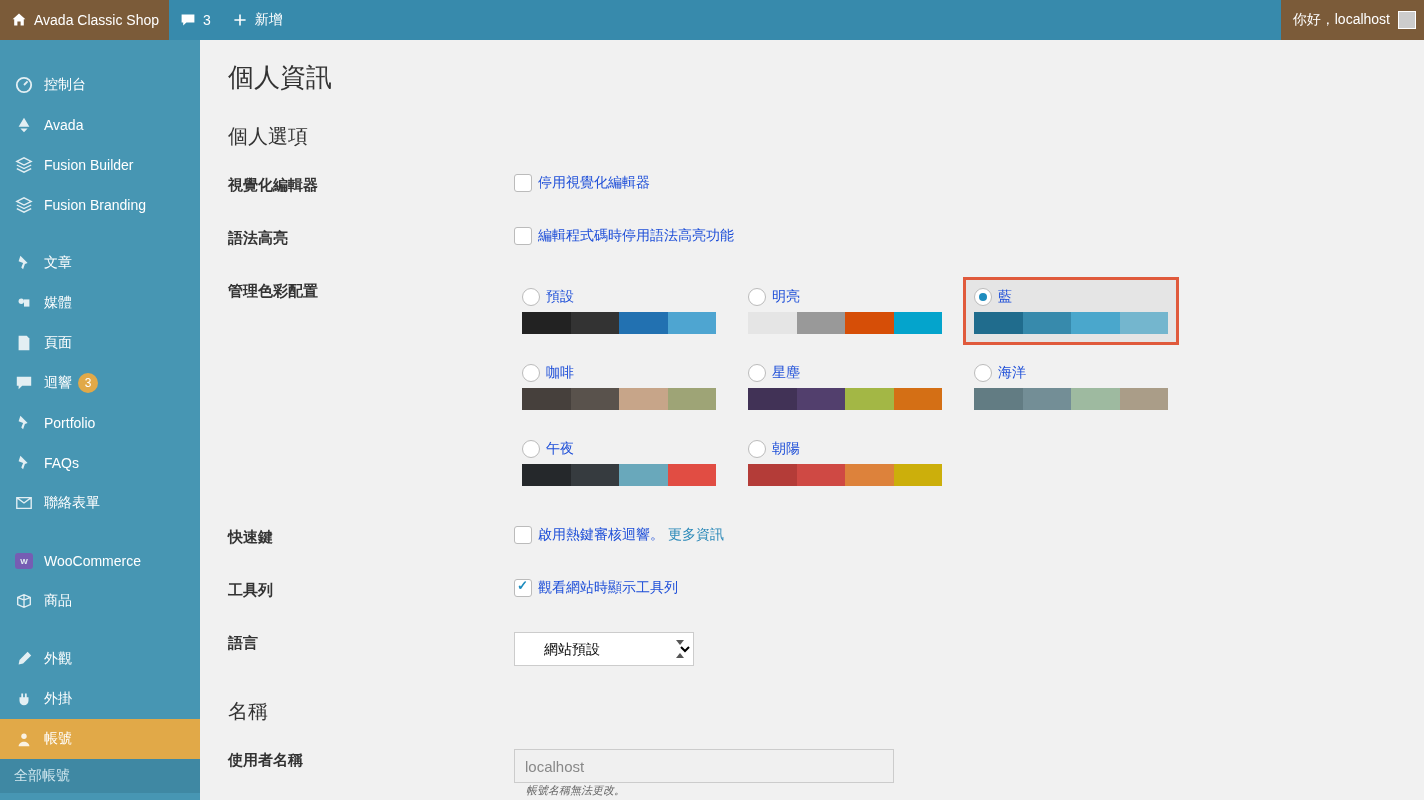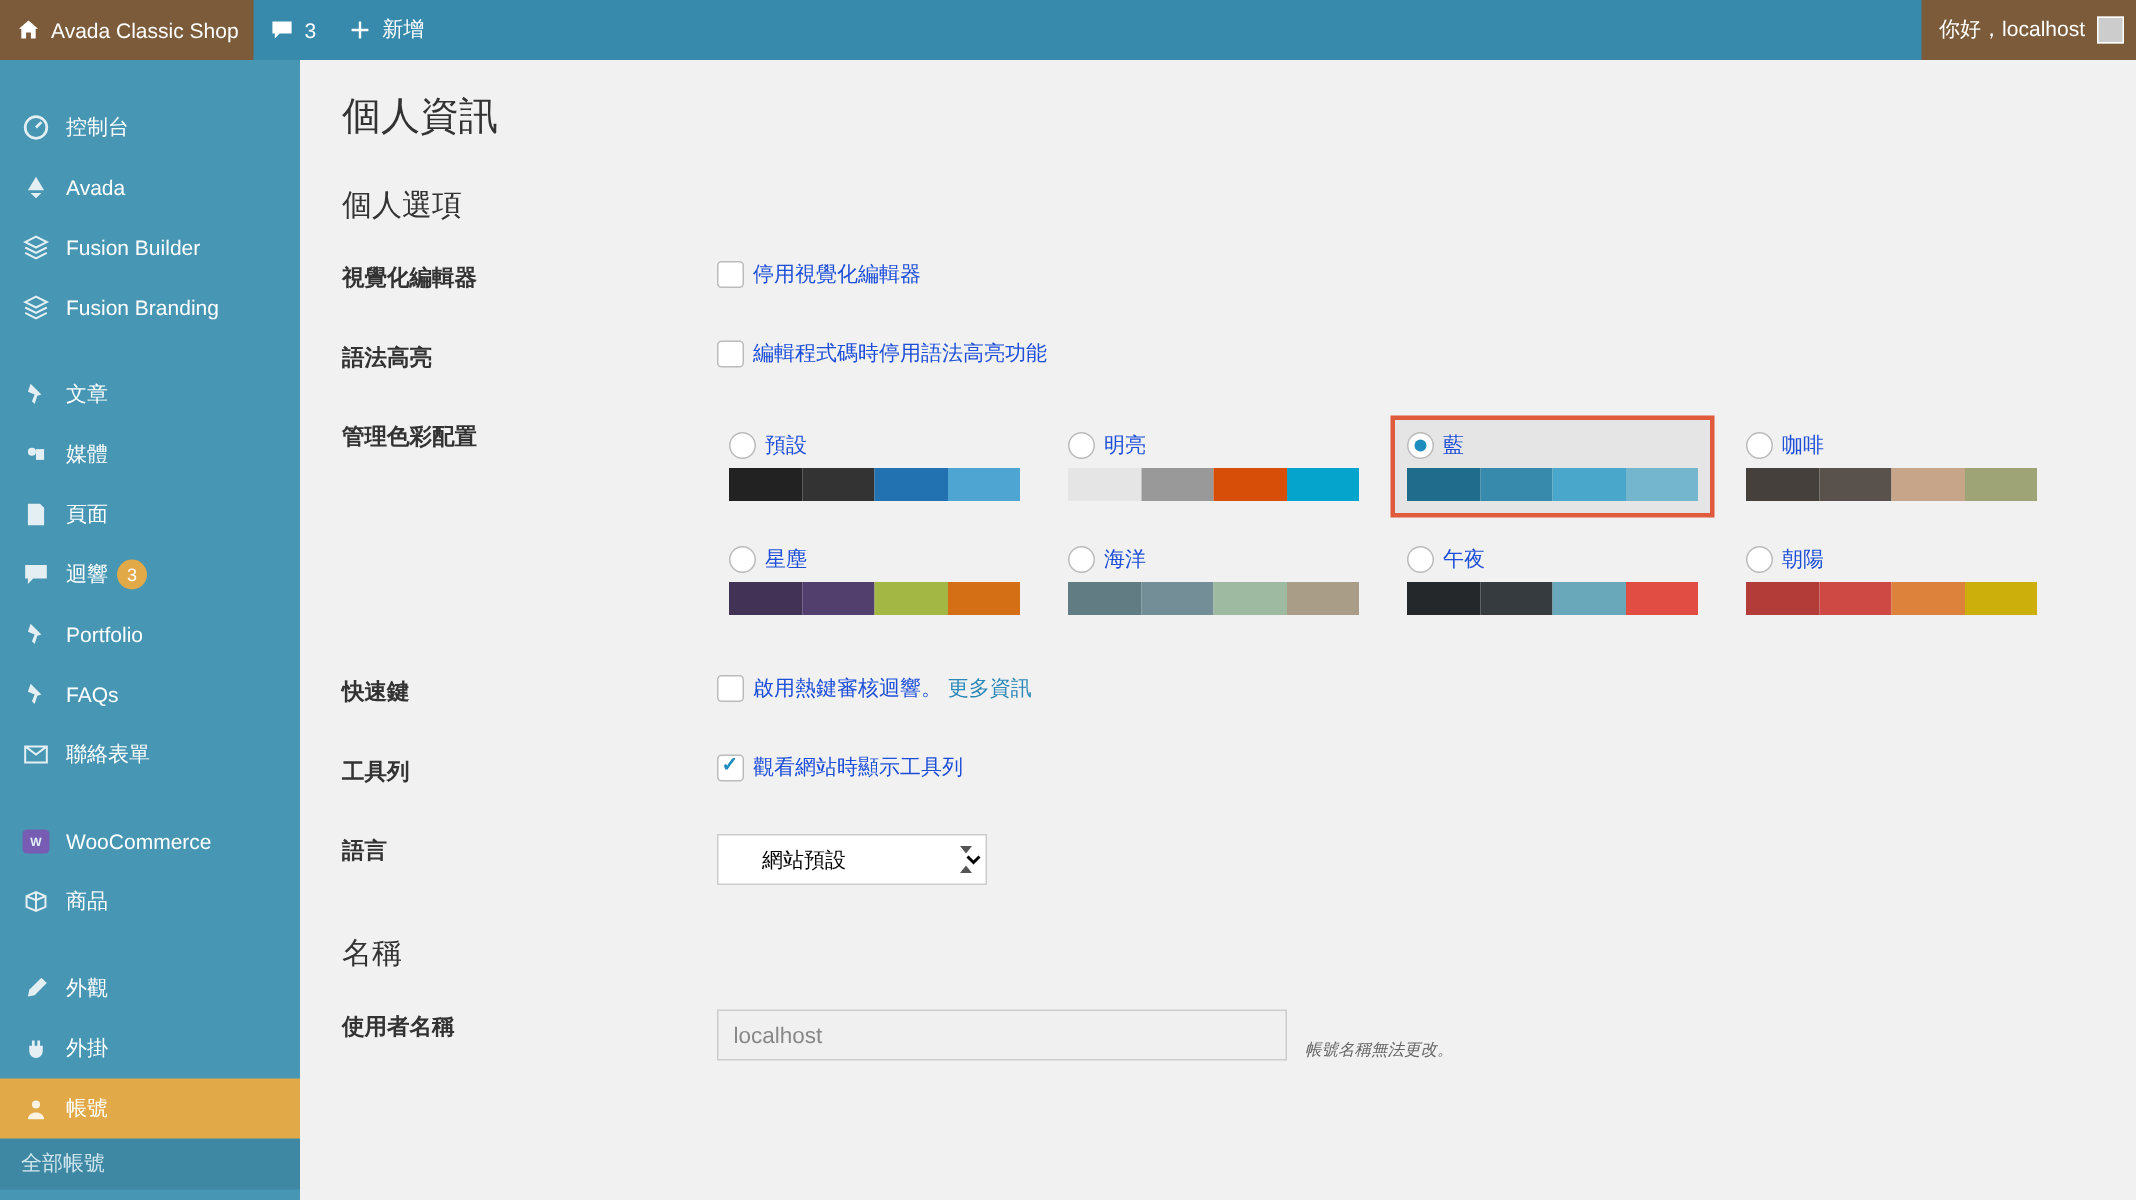--- a/index.html
+++ b/index.html
@@ -18,21 +18,21 @@
 .menu-item.current { background: #e1a948; color: #fff; }
 .menu-item.current::after { content: ""; position: absolute; right: -10px; top: 50%; transform: translateY(-50%); border: 10px solid transparent; border-left-color: #e1a948; }
 .menu-sub { background: #3f88a3; }
 .menu-sub .sub-item { padding: 8px 14px 8px 14px; color: #cfe6ee; font-size: 14px; cursor: pointer; }
 .menu-icon { width: 20px; height: 20px; margin-right: 10px; display: inline-flex; align-items: center; justify-content: center; opacity: 0.85; }
 .menu-icon svg { fill: #fff; }
 .badge { display: inline-flex; align-items: center; justify-content: center; min-width: 20px; height: 20px; border-radius: 10px; background: #e1a948; color: #fff; font-size: 12px; margin-left: 6px; padding: 0 6px; }
 .content { flex: 1; padding: 20px 28px; background: #f1f1f1; }
 h1 { font-size: 26px; font-weight: 400; color: #333; margin-bottom: 28px; }
 h2 { font-size: 20px; font-weight: 400; color: #333; margin-bottom: 24px; }
-.row { display: flex; margin-bottom: 32px; }
+.row { display: flex; margin-bottom: 32px; gap: 36px; }
 .row-label { width: 250px; font-weight: 600; color: #333; font-size: 15px; padding-top: 2px; }
 .row-field { flex: 1; }
 input[type=checkbox], input[type=radio] { width: 18px; height: 18px; margin-right: 6px; vertical-align: middle; border: 1px solid #bbb; background: #fff; appearance: none; border-radius: 3px; position: relative; }
 input[type=radio] { border-radius: 50%; }
 input[type=radio]:checked::after { content: ""; position: absolute; left: 4px; top: 4px; width: 8px; height: 8px; border-radius: 50%; background: #1e8cbe; }
 input[type=checkbox]:checked::after { content: "✓"; position: absolute; left: 2px; top: -2px; color: #1e8cbe; font-weight: bold; }
 .cb-label { color: #1d4ed8; font-size: 14px; }
 .link { color: #2a88b8; cursor: pointer; }
 .schemes { display: flex; flex-wrap: wrap; gap: 14px 16px; }
 .scheme { width: 210px; padding: 8px; }
@@ -354,19 +354,19 @@
 
     <div class="row">
       <div class="row-label">語言</div>
       <div class="row-field"><div class="selwrap"><select><option>網站預設</option></select></div></div>
     </div>
 
     <h2>名稱</h2>
 
     <div class="row">
       <div class="row-label">使用者名稱</div>
-      <div class="row-field" style="display:flex;align-items:flex-end;">
+      <div class="row-field" style="display:flex;align-items:flex-start;flex-direction:column;">
         <input type="text" disabled="" value="localhost" style="">
         <span class="note">帳號名稱無法更改。</span>
       </div>
     </div>
   </div>
 </div>
 
 </body></html>

